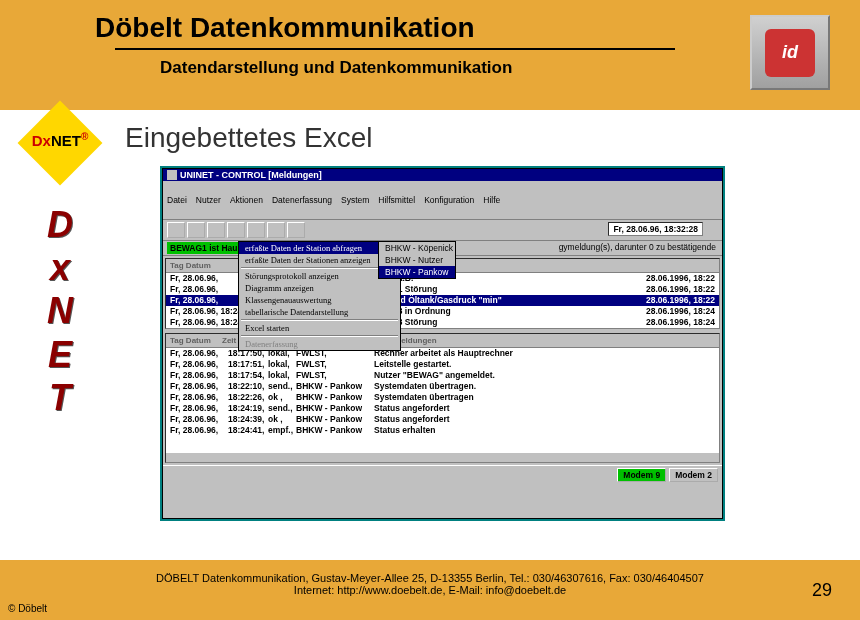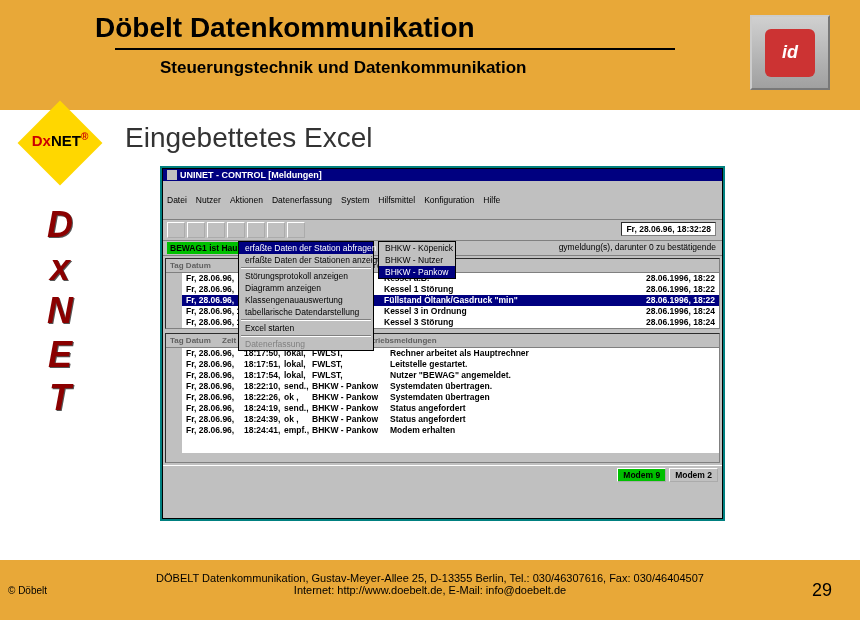--- a/index.html
+++ b/index.html
@@ -27,66 +27,66 @@
   .page-title { font-size: 28px; color: #333; margin-bottom: 12px; }
   
   .app-window { width: 565px; height: 355px; background: #008080; padding: 2px; margin-left: 35px; }
   .app-inner { background: #c0c0c0; width: 100%; height: 100%; border: 1px solid #000; font-size: 8px; font-family: "MS Sans Serif", Arial, sans-serif; }
   .titlebar { background: #000080; color: #fff; padding: 1px 4px; font-weight: bold; font-size: 9px; display: flex; align-items: center; }
   .titlebar-icon { width: 10px; height: 10px; background: #c0c0c0; margin-right: 3px; display:inline-block; }
   .menubar { background: #c0c0c0; padding: 14px 4px; display: flex; gap: 9px; font-size: 8.5px; border-bottom: 1px solid #808080; }
   .menubar span { cursor: default; }
   .toolbar { background: #c0c0c0; padding: 2px 4px; display: flex; gap: 2px; border-bottom: 1px solid #808080; position: relative; }
   .tool-btn { width: 18px; height: 16px; background: #c0c0c0; border: 1px outset #fff; }
-  .datetime { position: absolute; right: 6px; top: 2px; border: 1px inset #808080; padding: 1px 4px; background: #fff; font-size: 8.5px; font-weight: bold; }
+  .datetime { position: absolute; right: 19px; top: 2px; border: 1px inset #808080; padding: 1px 4px; background: #fff; font-size: 8.5px; font-weight: bold; }
   
   .dropdown { position: absolute; background: #c0c0c0; border: 1px solid #000; font-size: 8.5px; z-index: 10; }
   .dropdown-item { padding: 1px 6px; white-space: nowrap; }
   .dropdown-item.highlight { background: #000080; color: #fff; }
   .dropdown-sep { border-top: 1px solid #808080; border-bottom: 1px solid #fff; margin: 1px 2px; }
-  .dd1 { left: 75px; top: 0px; width: 136px; }
+  .dd1 { left: 75px; top: 0px; width: 163px; font-family: Liberation Serif, serif; }
   .dd2 { left: 215px; top: 0px; width: 78px; }
   
   .status-strip { background: #c0c0c0; padding: 1px 4px; display: flex; font-size: 8.5px; border-bottom: 1px solid #808080; position: relative; }
   .status-green { background: #00c000; padding: 1px 3px; font-weight: bold; }
   .status-right { position: absolute; right: 6px; }
   
   .panel { background: #c0c0c0; border: 1px inset #808080; margin: 2px; }
   .panel-header { display: flex; font-size: 8px; color: #606060; padding: 2px 4px; border-bottom: 1px solid #808080; font-weight: bold; }
   .col-tag { width: 68px; }
   .col-ereignis { flex: 1; }
-  .data-rows { background: #fff; margin-left: 16px; }
+  .data-rows { background: #fff; }
   .data-row { display: flex; font-size: 8.5px; padding: 0 4px; line-height: 11px; }
   .data-row.sel { background: #000080; color: #fff; }
   .c-date { width: 198px; font-weight: bold; }
   .c-msg { flex: 1; font-weight: bold; }
   .c-time { width: 90px; text-align: right; font-weight: bold; }
   
   .panel2 { margin-top: 4px; height: 130px; }
   .panel2 .panel-header { display: flex; gap: 0; }
   .h-tag { width: 52px; } .h-zeit { width: 40px; } .h-art { width: 30px; } .h-station { width: 70px; } .h-betrieb { flex:1; }
   .row2 { display: flex; font-size: 8.5px; padding: 0 4px; line-height: 11px; font-weight: bold; }
   .r-date { width: 58px; } .r-time { width: 40px; } .r-art { width: 28px; } .r-station { width: 78px; } .r-msg { flex: 1; }
   
   .bottom-bar { background: #c0c0c0; padding: 2px 4px; display: flex; justify-content: flex-end; gap: 3px; border-top: 1px solid #fff; }
   .modem-btn { border: 1px outset #fff; padding: 1px 5px; font-size: 8.5px; font-weight: bold; }
   .modem-btn.active { background: #00c000; }
   
   .footer { background: #e8a838; height: 60px; position: relative; padding: 12px 20px; font-size: 11px; text-align: center; }
-  .footer-copyright { position: absolute; left: 8px; bottom: 24px; font-size: 10px; }
+  .footer-copyright { position: absolute; left: 8px; bottom: 6px; font-size: 10px; }
   .footer-page { position: absolute; right: 28px; top: 20px; font-size: 18px; }
   .rel-wrap { position: relative; }
 </style>
 </head>
 <body>
 
 <div class="header">
   <div class="company-name">Döbelt Datenkommunikation</div>
   <hr class="hr-line">
-  <div class="subtitle">Steuerungstechnik und Datenkommunikation</div>
+  <div class="subtitle">Datendarstellung und Datenkommunikation</div>
   <div class="logo-box">
     <div class="logo-inner">id</div>
   </div>
 </div>
 
 <div class="main">
   <div class="sidebar">
     <div class="dxnet-logo">
       <div class="dxnet-badge"></div>
       <div class="dxnet-text">
@@ -245,21 +245,21 @@
                 <span class="r-time">18:24:39,</span>
                 <span class="r-art">ok   ,</span>
                 <span class="r-station">BHKW - Pankow</span>
                 <span class="r-msg">Status angefordert</span>
               </div>
               <div class="row2">
                 <span class="r-date">Fr,  28.06.96,</span>
                 <span class="r-time">18:24:41,</span>
                 <span class="r-art">empf.,</span>
                 <span class="r-station">BHKW - Pankow</span>
-                <span class="r-msg">Modem erhalten</span>
+                <span class="r-msg">Status erhalten</span>
               </div>
             </div>
         </div>
 
         <div class="bottom-bar">
           <div class="modem-btn active">Modem 9</div>
           <div class="modem-btn">Modem 2</div>
         </div>
       </div>
     </div>

